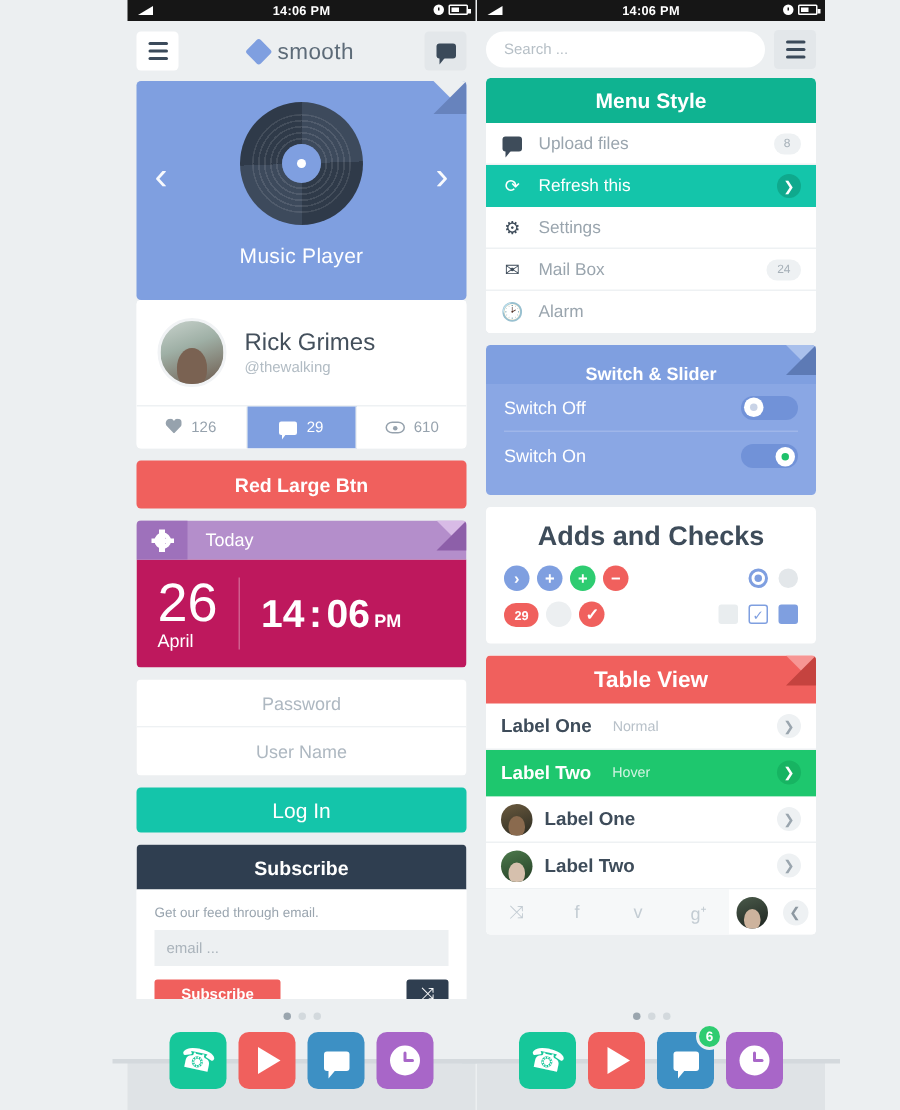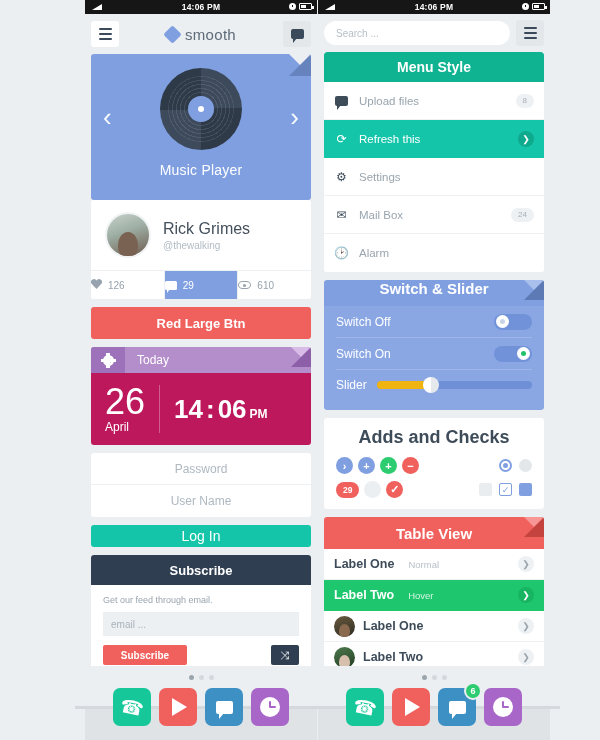--- a/index.html
+++ b/index.html
@@ -76,37 +76,37 @@
 
   
   .profile { display: flex; align-items: center; padding: 12px 14px; gap: 12px; background:#fff; }
   .avatar { width: 46px; height: 46px; border-radius: 50%; border: 2px solid #f1f3f5; overflow: hidden; flex: none;
     background: linear-gradient(160deg,#c8d2cc 0%, #9fb0a6 40%, #6d5a4d 100%); position: relative; }
   .avatar::after { content:""; position:absolute; left:50%; top:44%; width:20px; height:26px; margin-left:-10px;
     border-radius: 50% 50% 42% 42%; background:#7a6252; }
   .p-name { font-size: 16px; color: #44505c; }
   .p-handle { font-size: 10px; color: #b2bcc4; margin-top: 2px; }
   .stats { display: flex; border-top: 1px solid #eef1f3; background: #fff; }
-  .stat { flex: 1; display: flex; align-items: center; gap: 6px;
+  .stat { flex: 1; display: flex; align-items: center; justify-content: center; gap: 6px;
     height: 28px; font-size: 10px; color: #96a2ad; border-right: 1px solid #eef1f3; }
   .stat:last-child { border-right: none; }
   .stat.active { background: #7f9fe0; color: #fff; }
   .heart { width: 11px; height: 10px; background: #96a2ad; position: relative; margin-top:-2px;
     clip-path: path("M5.5 10 L0.4 4.6 A2.6 2.6 0 0 1 5.5 1.6 A2.6 2.6 0 0 1 10.6 4.6 Z"); }
   .eye { width: 13px; height: 8px; border: 1.6px solid #96a2ad; border-radius: 50%/70% 70% 70% 70%; position: relative; }
   .eye::after { content:""; position:absolute; left:50%; top:50%; width:3px;height:3px;margin:-1.5px 0 0 -1.5px;border-radius:50%;background:#96a2ad;}
   .cmt { width: 12px; height: 9px; background: #fff; border-radius: 1.5px; position: relative; }
   .cmt::after { content:""; position:absolute; left:2px; bottom:-3px; border-style:solid; border-width:4px 3px 0 0;
     border-color:#fff transparent transparent transparent; }
 
   
   .btn { border-radius: 3px; text-align: center; color: #fff; font-size: 13px;
     display: flex; align-items: center; justify-content: center; margin-bottom: 8px; font-weight: bold; }
   .btn-red { background: #f0605d; height: 32px; }
-  .btn-teal { background: #14c5aa; height: 22px; font-weight: normal; font-size: 14px;}
+  .btn-teal { background: #14c5aa; height: 30px; font-weight: normal; font-size: 14px;}
 
   
   .datecard { border-radius: 3px; overflow: hidden; margin-bottom: 8px; position: relative; }
   .date-head { display: flex; align-items: center; height: 26px; background: #b48ecb; position: relative; }
   .date-gear { width: 34px; height: 26px; background: #9e71bb; display: flex; align-items: center; justify-content: center; }
   .gear { width: 11px; height: 11px; border-radius: 50%; border: 3px solid #fff; position: relative; }
   .gear::before, .gear::after { content:""; position:absolute; background:#fff; }
   .gear::before { width: 15px; height: 3.5px; left: -5px; top: 1px; }
   .gear::after { width: 3.5px; height: 15px; left: 0.7px; top: -5px; }
   .date-head-label { color: #fff; font-size: 12px; margin-left: 12px; }
@@ -139,34 +139,34 @@
     height: 20px; width: 84px; display: flex; align-items: center; justify-content: center; }
   .shuffle-btn { background: #2f3e50; width: 28px; height: 20px; border-radius: 2px;
     display: flex; align-items: center; justify-content: center; color: #fff; font-size: 11px; }
 
   
   .searchrow { display: flex; align-items: center; gap: 6px; margin-bottom: 6px; height: 26px; }
   .searchbox { flex: 1; height: 24px; background: #fff; border-radius: 12px; display: flex; align-items: center;
     padding: 0 12px; font-size: 10px; color: #b6bfc6; }
   .menu-head { background: #0fb391; height: 30px; color: #fff; display: flex; align-items: center;
     justify-content: center; font-size: 14px; font-weight: bold; border-radius: 3px 3px 0 0; }
-  .mitem { display: flex; align-items: center; height: 38px; background: #fff; padding: 0 10px;
+  .mitem { display: flex; align-items: center; height: 28px; background: #fff; padding: 0 10px;
     border-bottom: 1px solid #eef1f3; gap: 10px; }
   .mitem.active { background: #14c5aa; border-bottom-color: #14c5aa; }
   .mlabel { font-size: 11.5px; color: #9aa5ae; flex: 1; }
   .mitem.active .mlabel { color: #fff; }
   .mbadge { background: #eef1f3; color: #a6b0b8; font-size: 8px; border-radius: 8px; padding: 2.5px 7px; }
   .mchev { width: 16px; height: 16px; border-radius: 50%; background: #0fa98d; color: #fff;
     display: flex; align-items: center; justify-content: center; font-size: 9px; }
   .micon { width: 15px; display: flex; justify-content: center; color: #3e4c5a; font-size: 12px; }
   .mitem.active .micon { color: #fff; }
 
   
-  .sw-head { background: #7f9fe0; height: 26px; color: #fff; font-size: 15px; font-weight: bold;
-    display: flex; align-items: flex-start; justify-content: center; position: relative; }
+  .sw-head { background: #7f9fe0; height: 26px; color: #fff; font-size: 12px; font-weight: bold;
+    display: flex; align-items: flex-end; justify-content: center; position: relative; }
   .sw-fold { position: absolute; right: 0; top: 0; width: 0; height: 0; z-index: 4;
     border-style: solid; border-width: 0 20px 20px 0; border-color: transparent #a9c0ec transparent transparent; }
   .sw-fold2 { position: absolute; right: 0; top: 0; width: 0; height: 0; z-index: 5;
     border-style: solid; border-width: 0 0 20px 20px; border-color: transparent transparent #5d7ab5 transparent; }
   .sw-body { background: #8aa7e4; padding: 0 12px 10px; }
   .sw-row { display: flex; align-items: center; justify-content: space-between; height: 32px;
     border-bottom: 1px solid rgba(255,255,255,.18); }
   .sw-row:last-child { border-bottom: none; }
   .sw-label { color: #fff; font-size: 12px; }
   .toggle { width: 38px; height: 16px; border-radius: 8px; background: #7192d8; position: relative; }
@@ -473,27 +473,20 @@
             <span class="toggle off">
                 <span class="knob"></span>
               </span>
           </div>
           <div class="sw-row">
             <span class="sw-label">Switch On</span>
             <span class="toggle on">
                 <span class="knob"></span>
               </span>
           </div>
-          <div class="slider-row">
-            <span class="sw-label">Slider</span>
-            <span class="track">
-              <span class="track-fill" id="sliderfill" style="width: 35%;"></span>
-              <span class="thumb" id="sliderthumb" style="left: calc(35% - 8px);"></span>
-            </span>
-          </div>
         </div>
       </div>
 
       <div class="ac">
         <div class="ac-title">Adds and Checks</div>
         <div class="ac-grid">
           <div class="ac-left">
             <span class="dot blue">›</span>
             <span class="dot blue">+</span>
             <span class="dot green">+</span>

